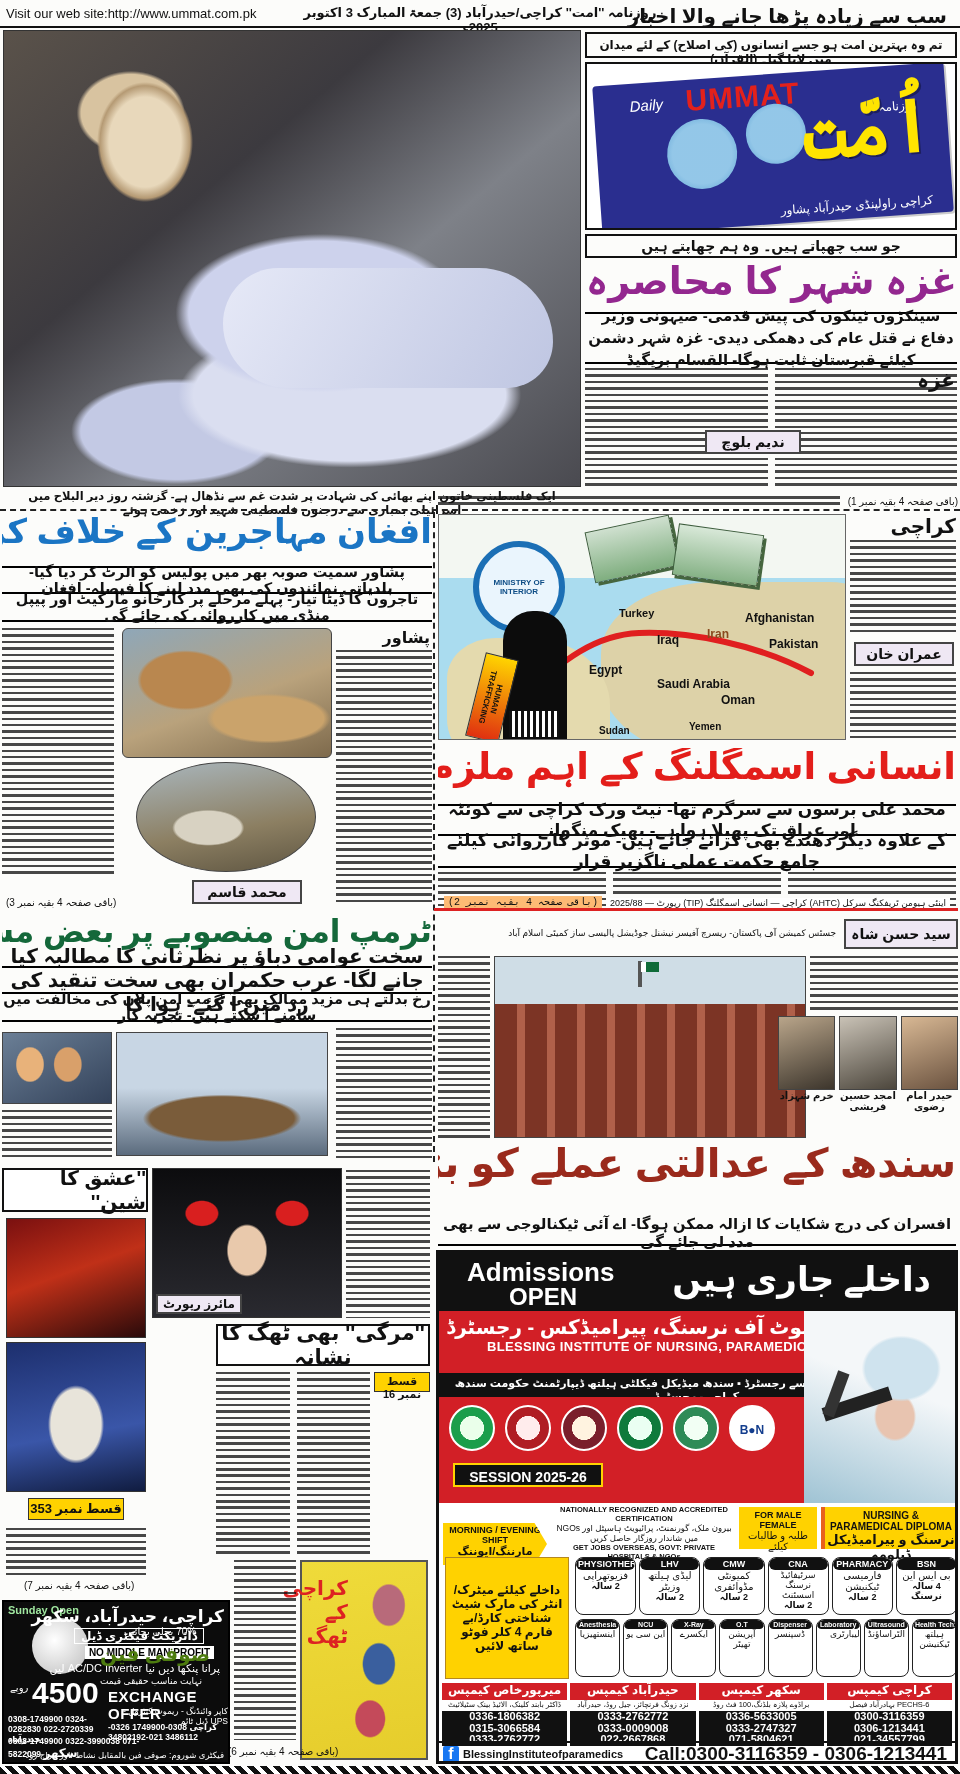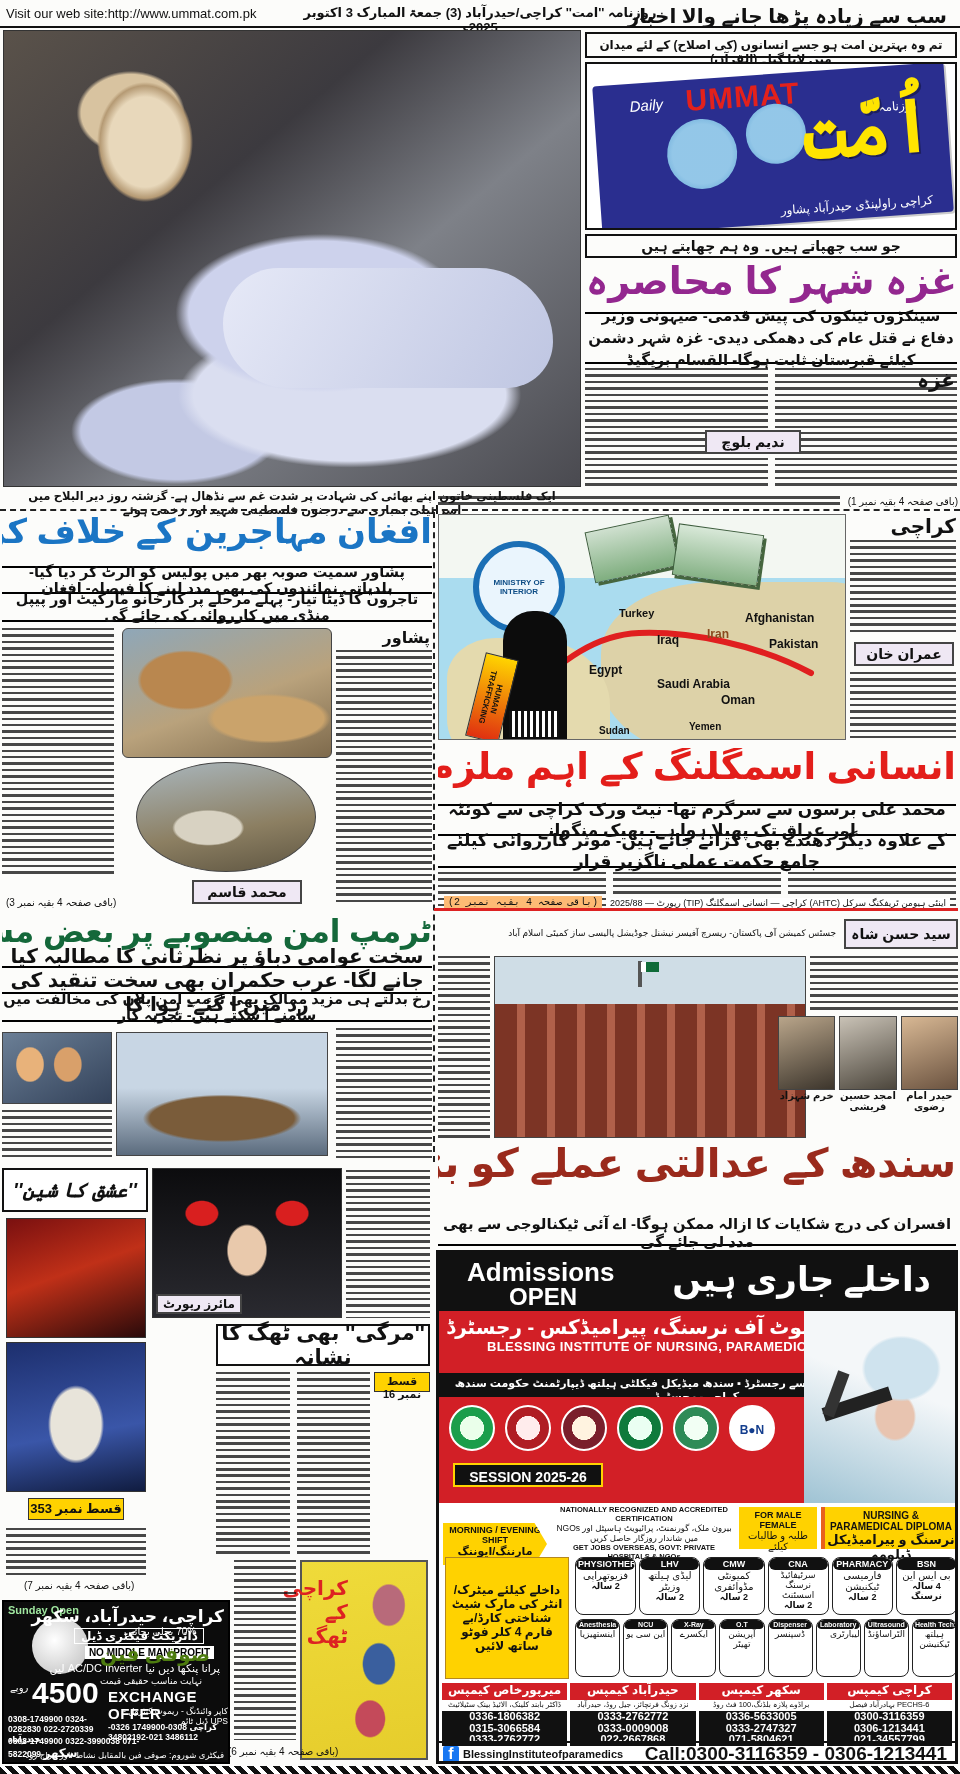--- a/index.html
+++ b/index.html
@@ -167,21 +167,21 @@
                            radial-gradient(24px 30px at 60% 45%,#d9a06a 0 55%,transparent 60%),
                            linear-gradient(150deg,#6b7f96,#33425a);"></div>
     <div class="abs" style="left:114px;top:4px;width:212px;height:124px;border:1px solid #444;
                 background:radial-gradient(120px 36px at 50% 70%,#7a5c3a 0 60%,transparent 66%),
                            linear-gradient(180deg,#c8d6e4 0 45%,#5b6b7d 100%);"></div>
     <div class="abs tx" style="left:0;top:82px;width:110px;height:50px;"></div>
     <div class="abs tx" style="left:330px;top:0;width:0px;height:0px;"></div>
   </div>
 
   <div class="abs box" style="left:2px;top:1168px;width:146px;height:44px;background:#fff;display:flex;align-items:center;justify-content:center;">
-    <span class="rtl b" style="font-size:20px;font-style:italic;">''عشق کا شین''</span>
+    <span class="rtl b" style="font-size:20px;">''عشق کا شین''</span>
   </div>
   <div class="abs" style="left:6px;top:1218px;width:140px;height:120px;border:1px solid #333;
               background:linear-gradient(160deg,#7a1010 0%,#c03018 45%,#2a0a0a 100%);"></div>
   <div class="abs" style="left:6px;top:1342px;width:140px;height:150px;border:1px solid #333;
               background:radial-gradient(50px 70px at 50% 55%,#e8e4da 0 50%,transparent 56%),
                          linear-gradient(170deg,#1d2f6e 0%,#3a56a8 60%,#101c40 100%);"></div>
   <div class="abs c b" style="left:28px;top:1498px;width:96px;height:22px;background:#ffd200;border:1.5px solid #333;font-size:13px;direction:rtl;padding-top:2px;">قسط نمبر 353</div>
   <div class="abs tx" style="left:6px;top:1528px;width:140px;height:48px;"></div>
   <span class="abs note" style="left:24px;top:1580px;">(باقی صفحہ 4 بقیہ نمبر 7)</span>
 

